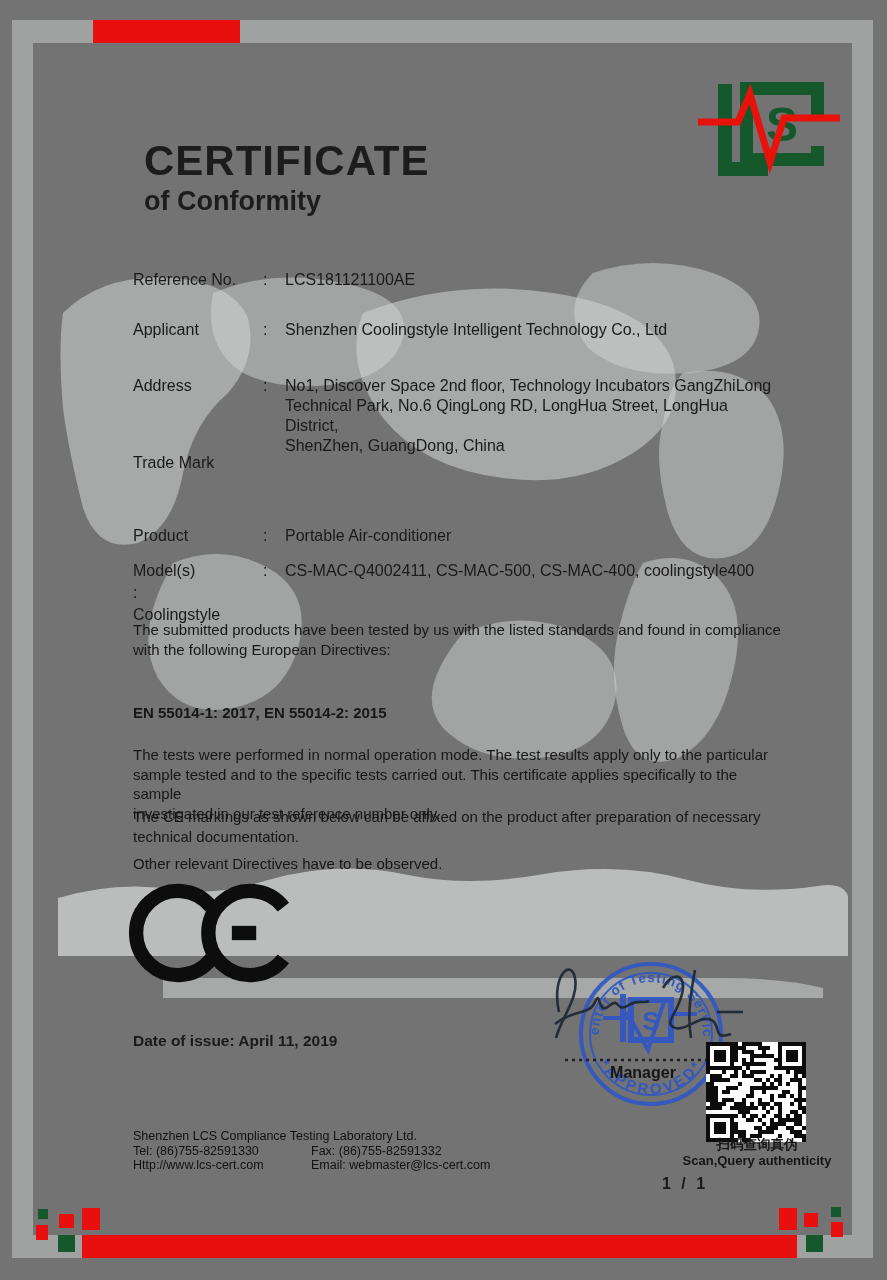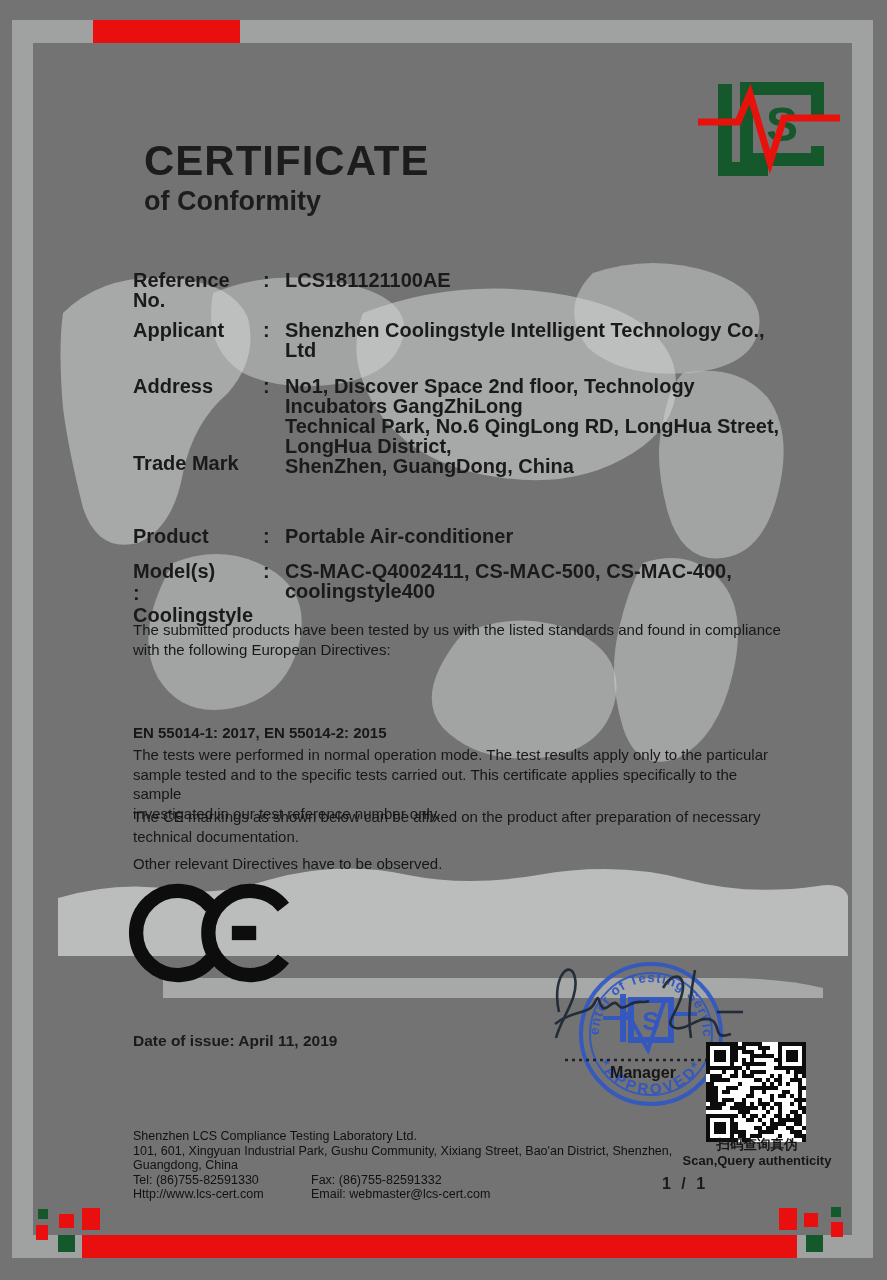--- a/index.html
+++ b/index.html
@@ -13,21 +13,21 @@
   
   .bar{position:absolute;background:#9fa2a0;}
   .accent-red{position:absolute;background:#e90f0f;}
   .sq-red{position:absolute;background:#e90f0f;}
   .sq-green{position:absolute;background:#15582b;}
   
   .title{font-size:42px;font-weight:700;letter-spacing:1px;color:#1c1c1c;line-height:1;}
   .subtitle{font-size:27px;font-weight:700;color:#1c1c1c;line-height:1;margin-top:6px;}
   
   .field-row{position:absolute;left:133px;width:648px;display:flex;align-items:flex-start;
-    font-size:20px;font-weight:700;line-height:20px;}
+    font-size:16px;font-weight:400;line-height:20px;}
   .field-label{flex:0 0 130px;}
   .field-colon{flex:0 0 22px;text-align:left;}
   .field-value{flex:1;white-space:pre-line;}
   
   .para{position:absolute;left:133px;width:652px;font-size:15px;line-height:19.5px;
     white-space:pre-line;color:#171717;}
   .para.bold{font-weight:700;}
   
   .footer{position:absolute;left:133px;top:1129px;width:560px;font-size:12.5px;line-height:14.5px;color:#111;}
   .footer .pre{white-space:pre-line;}
@@ -123,21 +123,21 @@
     <span class="field-value">Portable Air-conditioner</span>
   </div>
   <div class="field-row" style="top:561px;">
     <span class="field-label">Model(s)</span>
     <span class="field-colon">:</span>
     <span class="field-value">CS-MAC-Q4002411, CS-MAC-500, CS-MAC-400, coolingstyle400</span>
   </div>
 
   <div class="para" style="top:620px;">The submitted products have been tested by us with the listed standards and found in compliance
 with the following European Directives:</div>
-  <div class="para bold" style="top:723px;">EN 55014-1: 2017, EN 55014-2: 2015</div>
+  <div class="para bold" style="top:703px;">EN 55014-1: 2017, EN 55014-2: 2015</div>
   <div class="para" style="top:745px;">The tests were performed in normal operation mode. The test results apply only to the particular
 sample tested and to the specific tests carried out. This certificate applies specifically to the sample
 investigated in our test reference number only.</div>
   <div class="para" style="top:807px;">The CE markings as shown below can be affixed on the product after preparation of necessary
 technical documentation.</div>
   <div class="para" style="top:854px;">Other relevant Directives have to be observed.</div>
 
   <svg class="abs" role="img" style="left:126px;top:872px;" width="168" height="122" viewBox="0 0 200 130" aria-label="CE">
     <g fill="none" stroke="#0d0d0d" stroke-width="17">
       <path d="M101.4,34.2 A50,50 0 1 0 101.4,95.8"></path>
@@ -425,22 +425,20 @@
         <rect x="0" y="72" width="28" height="28"></rect>
         <rect x="4" y="76" width="20" height="20" fill="#ffffff"></rect>
         <rect x="8" y="80" width="12" height="12"></rect>
       </g>
   </svg>
   <div class="qr-cap" style="top:1136px;font-size:13.5px;">扫码查询真伪</div>
   <div class="qr-cap" style="top:1153px;font-size:13px;">Scan,Query authenticity</div>
 
   <div class="footer">
     <div>Shenzhen LCS Compliance Testing Laboratory Ltd.</div>
-    <div class="pre">101, 601, Xingyuan Industrial Park, Gushu Community, Xixiang Street, Bao'an District, Shenzhen,
-Guangdong, China</div>
     <div class="contact-row">
       <span class="c1">Tel: (86)755-82591330</span>
       <span>Fax: (86)755-82591332</span>
     </div>
     <div class="contact-row">
       <span class="c1">Http://www.lcs-cert.com</span>
       <span>Email: webmaster@lcs-cert.com</span>
     </div>
   </div>
   <div class="pagenum">1 / 1</div>

